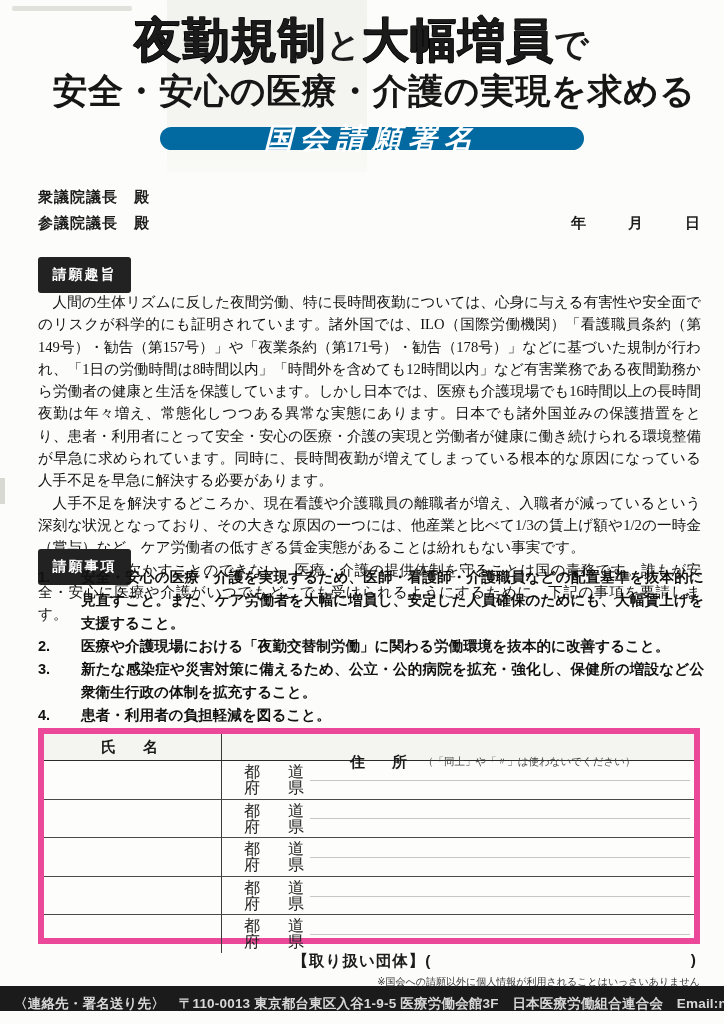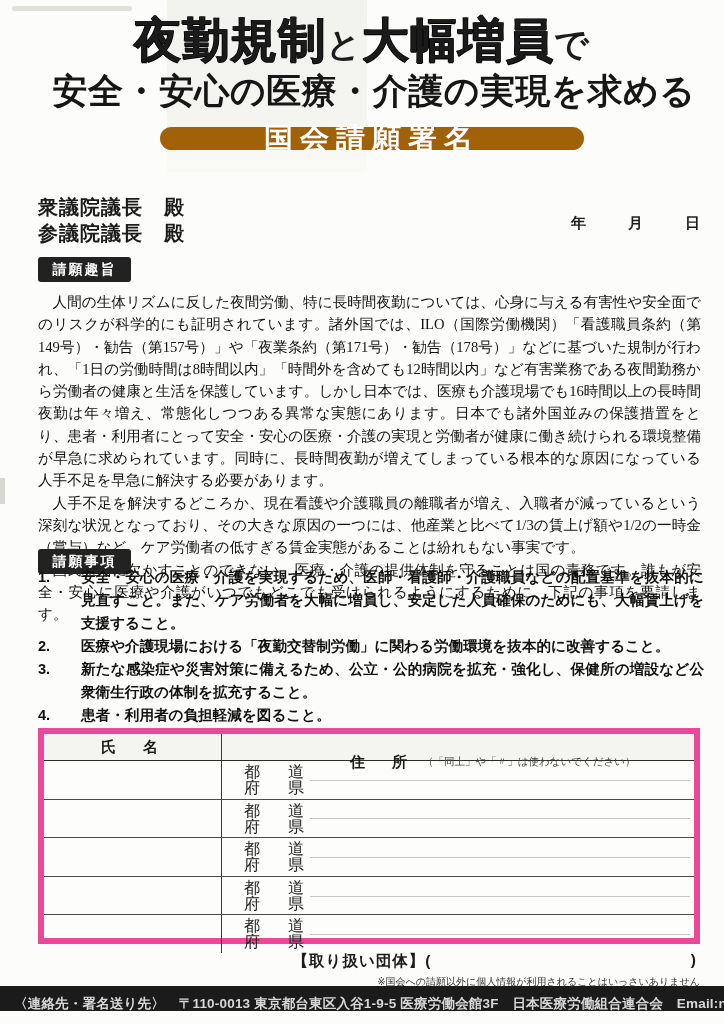--- a/index.html
+++ b/index.html
@@ -16,32 +16,32 @@
   .scan-mark-left{position:absolute;left:0;top:478px;width:5px;height:26px;background:#cfcfcb;opacity:.8;}
 
   
   .title-wrap{position:absolute;left:0;top:14px;width:724px;text-align:center;line-height:1.12;}
   .title-l1{font-size:44px;font-weight:bold;letter-spacing:1px;}
   .title-l1 .xb{font-size:47px;text-shadow:0.8px 0 0 #000,-0.8px 0 0 #000,0 0.5px 0 #000;}
   .title-l1 .sm{font-size:34px;font-weight:600;}
   .title-l2{font-size:35px;font-weight:bold;letter-spacing:0.5px;margin-top:4px;color:#161616;margin-left:24px;}
   .pill-badge{
     position:absolute;left:160px;top:127px;width:424px;height:23px;
-    background:#a16207;border-radius:21px;color:#fff;
+    background:#0369a1;border-radius:21px;color:#fff;
     display:flex;align-items:center;justify-content:center;
-    font-size:29px;font-weight:bold;letter-spacing:7px;
+    font-size:29px;font-weight:bold;letter-spacing:7px;font-style:italic;
   }
 
   
-  .addressee{position:absolute;left:38px;top:194px;font-size:20px;font-weight:600;line-height:26px;letter-spacing:1px;}
+  .addressee{position:absolute;left:38px;top:184px;font-size:15px;font-weight:600;line-height:26px;letter-spacing:1px;}
   .dateline{position:absolute;top:214px;right:24px;font-size:15px;font-weight:600;}
   .dateline span{margin-left:42px;}
 
   
-  .sec-badge{position:absolute;left:38px;width:93px;height:25px;background:#222;color:#fff;
+  .sec-badge{position:absolute;left:38px;width:93px;height:36px;background:#222;color:#fff;
     display:flex;align-items:center;justify-content:center;font-size:14px;font-weight:bold;
     letter-spacing:2px;border-radius:3px;}
   #badge-purpose{top:257px;}
   #badge-items{top:549px;}
 
   
   .purpose{position:absolute;left:38px;top:291px;width:663px;
     font-family:"Liberation Serif","DejaVu Serif",serif;
     font-size:14.6px;line-height:22.3px;text-align:justify;color:#111;}
   .purpose p{margin:0;text-indent:1em;}

